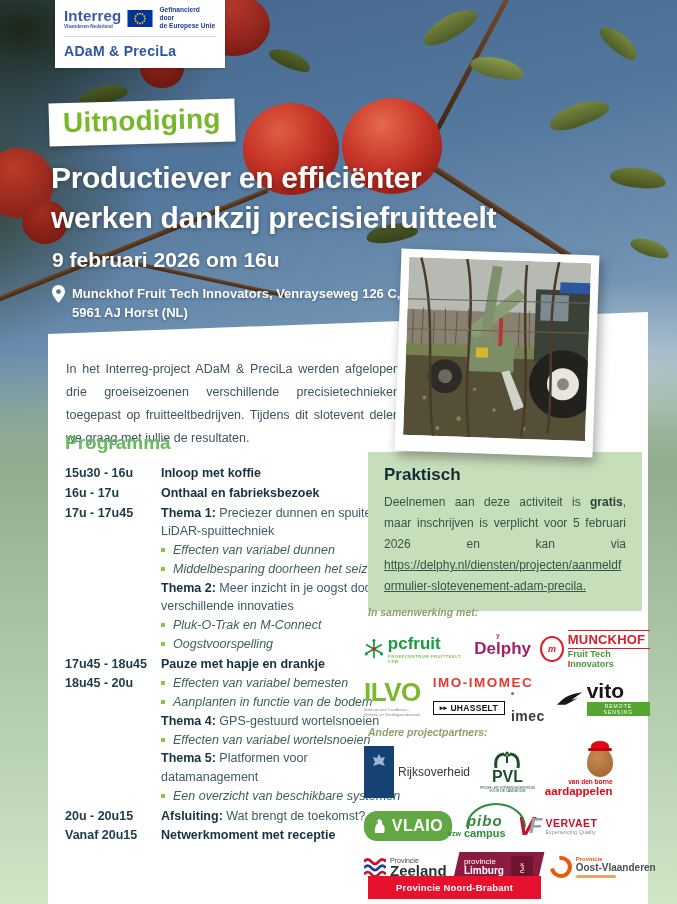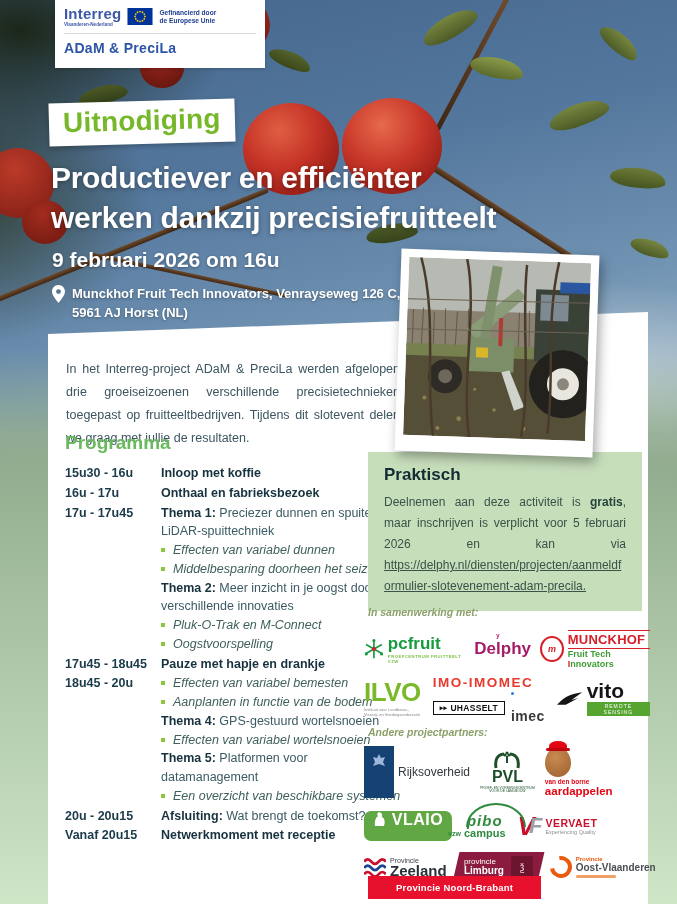--- a/index.html
+++ b/index.html
@@ -31,21 +31,21 @@
   .l3{left:548px;top:104px;width:62px;height:22px;transform:rotate(-18deg);}
   .l4{left:596px;top:34px;width:46px;height:18px;transform:rotate(42deg);}
   .l5{left:610px;top:168px;width:56px;height:20px;transform:rotate(8deg);background:linear-gradient(#6d7c38,#46541f);}
   .l6{left:78px;top:86px;width:50px;height:18px;transform:rotate(-12deg);background:linear-gradient(#4c5a26,#323e16);}
   .l7{left:268px;top:52px;width:44px;height:16px;transform:rotate(24deg);background:linear-gradient(#55632c,#3a4719);}
   .l8{left:366px;top:224px;width:52px;height:18px;transform:rotate(-8deg);background:linear-gradient(#4e5d2a,#36421a);}
   .l9{left:630px;top:240px;width:40px;height:16px;transform:rotate(20deg);}
   .fade{position:absolute;left:0;top:350px;right:0;bottom:0;z-index:1;
     background:linear-gradient(180deg,rgba(146,172,143,0) 0%,rgba(146,172,143,.85) 15%,#92ac8f 21%,#a5bfa0 45%,#cfe6c7 100%);}
   
-  .logocard{position:absolute;left:55px;top:0;width:210px;height:68px;background:#fff;z-index:3;
+  .logocard{position:absolute;left:55px;top:0;width:170px;height:68px;background:#fff;z-index:3;
     box-shadow:0 1px 3px rgba(0,0,0,.18);padding:6px 9px 7px;box-sizing:border-box;}
   .lrow{display:flex;align-items:center;gap:6px;}
   .interreg{line-height:1;}
   .interreg .big{font-size:15px;font-weight:bold;color:#3e58a8;letter-spacing:.2px;}
   .interreg .small{font-size:4.6px;font-weight:bold;color:#3e58a8;margin-top:2px;}
   .euflag{flex:0 0 auto;}
   .eutxt{font-size:6.6px;font-weight:bold;color:#1d3c8f;line-height:1.25;}
   .lc-div{height:1px;background:#d9dde3;margin:5px 0 6px;}
   .adam{font-size:14px;font-weight:bold;color:#2c55a6;letter-spacing:.3px;}
   
@@ -116,28 +116,28 @@
   .vito-name{font-size:21px;font-weight:800;color:#161616;line-height:.9;}
   .vito-sub{background:#56a531;color:#fff;font-size:5px;letter-spacing:1px;text-align:center;padding:1px 3px;margin-top:1px;}
   
   .rijk-ribbon{width:30px;height:52px;background:#154273;display:flex;align-items:flex-start;justify-content:center;padding-top:8px;box-sizing:border-box;}
   .rijk-name{font-size:12px;color:#33383c;}
   
   .pvl{display:flex;flex-direction:column;align-items:center;line-height:1;}
   .pvl-name{font-size:16px;font-weight:800;color:#1d4f2a;}
   .pvl-sub{font-size:3.4px;color:#1d4f2a;margin-top:2px;text-align:center;}
   
-  .borne{display:flex;flex-direction:column;align-items:flex-start;line-height:1;}
+  .borne{display:flex;flex-direction:column;align-items:flex-end;line-height:1;}
   .potato{width:26px;height:30px;background:radial-gradient(circle at 40% 35%,#c98a52,#9c5f2e);border-radius:48% 52% 50% 50%/55% 55% 45% 45%;position:relative;margin-bottom:2px;}
   .cap{position:absolute;left:4px;top:-6px;width:18px;height:10px;background:#e30613;border-radius:50% 50% 0 0;}
   .cap:after{content:"";position:absolute;left:-3px;top:7px;width:24px;height:3px;background:#c00511;border-radius:2px;}
   .borne-1{font-size:6.5px;font-weight:bold;color:#e30613;}
   .borne-2{font-size:11.5px;font-weight:800;color:#e30613;}
   
-  .vlaio{background:#61a744;border-radius:7px;width:88px;height:30px;display:flex;align-items:flex-start;justify-content:center;gap:5px;color:#fff;}
+  .vlaio{background:#61a744;border-radius:13px;width:88px;height:30px;display:flex;align-items:center;justify-content:center;gap:5px;color:#fff;}
   .vlaio-name{font-size:16px;font-weight:800;letter-spacing:.5px;}
   
   .pibo{display:flex;flex-direction:column;align-items:center;line-height:1;color:#2f8a3e;position:relative;}
   .pibo-arc{position:absolute;left:2px;top:-10px;width:56px;height:22px;border:2px solid #2f8a3e;border-bottom:none;border-radius:50% 50% 0 0/100% 100% 0 0;}
   .pibo-1{font-size:15px;font-weight:800;font-style:italic;letter-spacing:1px;}
   .pibo-2{font-size:11px;font-weight:800;}
   .pibo-vzw{position:absolute;left:-16px;bottom:2px;font-size:7px;font-weight:bold;color:#2f8a3e;}
   
   .verv{display:flex;align-items:center;gap:3px;}
   .verv-v{font-size:26px;font-weight:800;font-style:italic;color:#c8102e;line-height:.8;}

